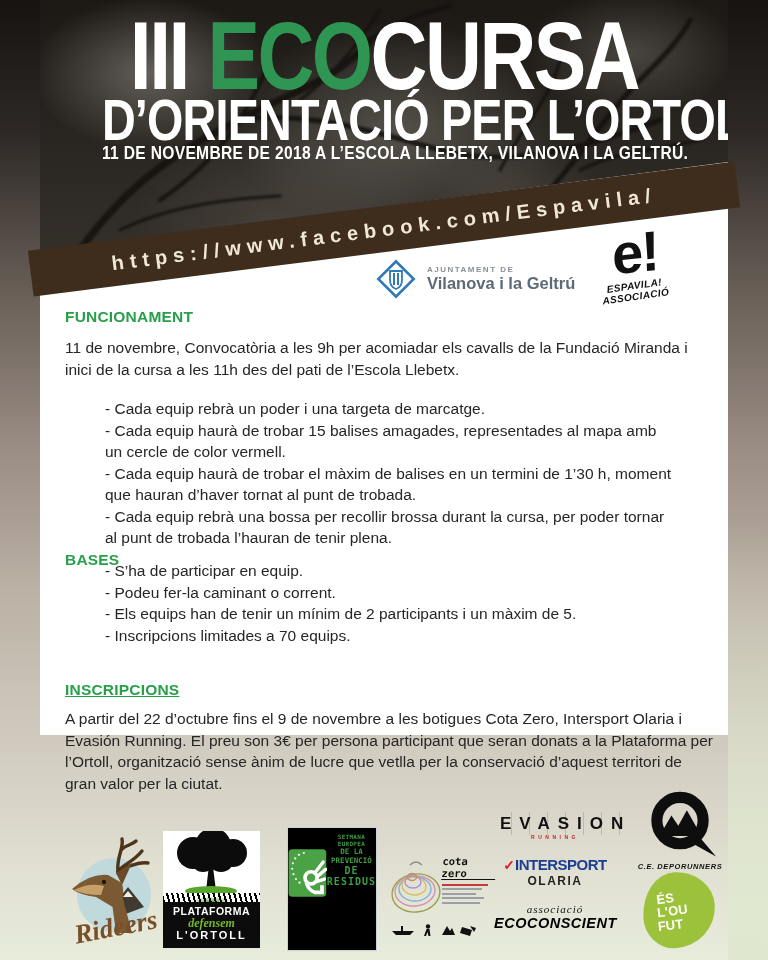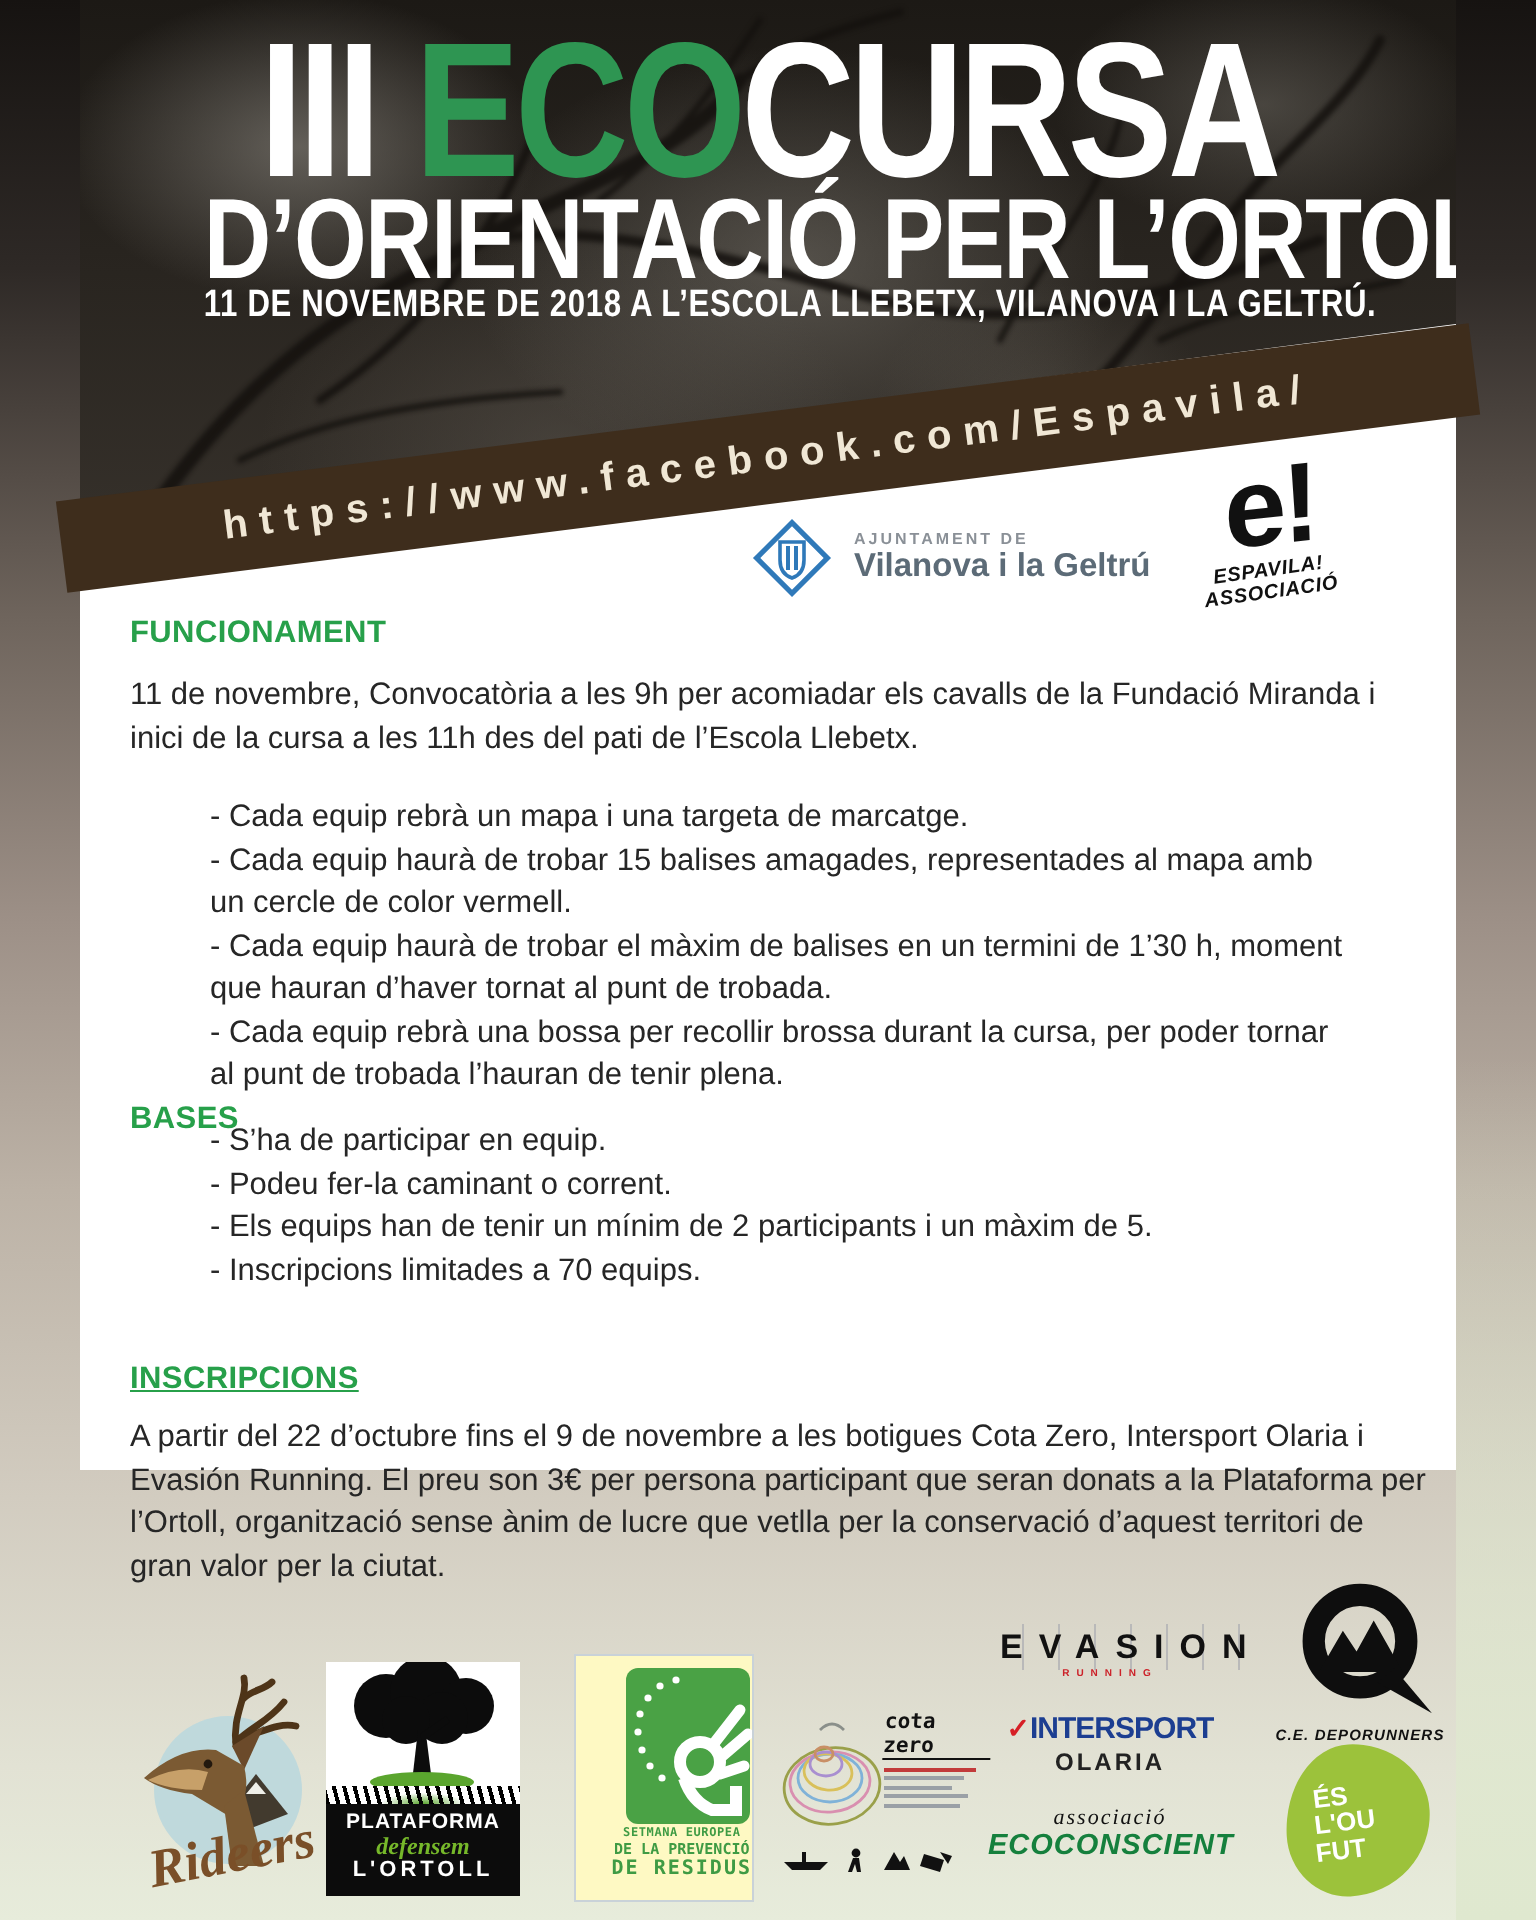--- a/index.html
+++ b/index.html
@@ -57,22 +57,22 @@
   .logo{position:absolute;}
   .plataforma{left:123px;top:831px;width:97px;height:117px;background:#fff;display:flex;flex-direction:column;}
   .plat-sky{position:relative;height:62px;background:#fff;}
   .plat-grass{height:9px;background:
       repeating-linear-gradient(75deg,#000 0 2px,transparent 2px 5px),
       radial-gradient(ellipse 30px 8px at 50% 100%,#5aa52e,rgba(90,165,46,0) 70%),#fff;}
   .plat-band{flex:1;background:#0c0c0c;text-align:center;padding-top:3px;}
   .plat-band .l1{color:#fff;font-size:10.5px;font-weight:700;letter-spacing:.5px;}
   .plat-band .l2{color:#76b82a;font-size:12px;font-style:italic;font-weight:700;font-family:"Liberation Serif",serif;line-height:12px;}
   .plat-band .l3{color:#fff;font-size:11px;font-weight:700;letter-spacing:2px;}
-  .setmana{left:247px;top:827px;width:90px;height:124px;background:#fef9c3;border:1px solid #c9d2d8;
-      display:flex;flex-direction:column;align-items:flex-end;padding-top:5px;box-sizing:border-box;}
+  .setmana{left:247px;top:827px;width:90px;height:124px;background:#000000;border:1px solid #c9d2d8;
+      display:flex;align-items:flex-start;padding-top:5px;box-sizing:border-box;}
   .set-text{text-align:center;color:#3f9b44;font-family:"DejaVu Sans Mono",monospace;font-weight:700;}
   .set-text .l1{font-size:6px;letter-spacing:.3px;}
   .set-text .l2{font-size:7.5px;}
   .set-text .l3{font-size:10px;letter-spacing:1px;}
   .cotazero{left:350px;top:853px;width:106px;height:86px;}
   .cz-right{position:absolute;left:52px;top:2px;width:54px;}
   .cz-name{font-family:"DejaVu Sans Mono",monospace;font-weight:700;font-size:10.5px;color:#111;
       border-bottom:1px solid #111;display:inline-block;transform:skewX(-4deg);}
   .cz-addr div{height:2px;background:#9aa0a6;margin:2.5px 0;}
   .cz-addr div:nth-child(1){width:46px;background:#c23b3b;}
@@ -81,21 +81,21 @@
   .evasion-stack{left:454px;top:812px;width:122px;text-align:center;}
   .ev-word{display:inline-block;font-weight:700;font-size:17px;color:#111;letter-spacing:8px;padding:2px 0 1px 6px;
       background:repeating-linear-gradient(90deg,transparent 0 17px,#b9b9b9 17px 18px);}
   .ev-sub{font-size:5px;color:#cc2229;font-weight:700;letter-spacing:3.5px;margin-top:-1px;}
   .intersport{position:absolute;left:0;top:44px;width:122px;text-align:center;}
   .is-mark{color:#d61f26;font-weight:900;font-size:14px;}
   .is-name{color:#1c3e91;font-weight:800;font-size:15px;letter-spacing:-.5px;}
   .is-sub{color:#222;font-weight:700;font-size:12px;letter-spacing:1.5px;}
   .ecoconscient{position:absolute;left:0;top:91px;width:122px;text-align:center;}
   .ec-pre{font-size:11px;font-style:italic;color:#111;letter-spacing:1px;font-family:"Liberation Serif",serif;}
-  .ec-name{font-size:14.5px;font-weight:800;font-style:italic;color:#15803d;letter-spacing:.5px;}
+  .ec-name{font-size:14.5px;font-weight:800;font-style:italic;color:#000000;letter-spacing:.5px;}
   .deporunners{left:592px;top:788px;width:96px;text-align:center;}
   .dr-name{font-size:7.5px;font-weight:800;font-style:italic;color:#111;letter-spacing:.6px;margin-top:-2px;}
   .esloufut{left:603px;top:872px;width:72px;height:76px;background:#9cc23b;
       border-radius:46% 54% 58% 42% / 58% 46% 54% 42%;transform:rotate(-3deg);
       display:flex;flex-direction:column;justify-content:center;padding-left:14px;box-sizing:border-box;}
   .esloufut div{color:#fff;font-weight:800;font-size:13px;line-height:13.5px;transform:rotate(-4deg);}
   .rideers{left:20px;top:833px;width:100px;height:118px;}
 </style>
 </head>
 <body>
@@ -139,21 +139,21 @@
       <div class="esp-mark">e!</div>
       <div class="esp-lines">
         <div>ESPAVILA!</div>
         <div>ASSOCIACIÓ</div>
       </div>
     </div>
 
     <div class="sec-heading h-func">FUNCIONAMENT</div>
     <div class="body-text p-intro">11 de novembre, Convocatòria a les 9h per acomiadar els cavalls de la Fundació Miranda i inici de la cursa a les 11h des del pati de l’Escola Llebetx.</div>
     <div class="body-text func-bullets">
-      <p class="bullet">- Cada equip rebrà un mapa i una targeta de marcatge.</p>
+      <p class="bullet">- Cada equip rebrà un poder i una targeta de marcatge.</p>
       <p class="bullet">- Cada equip haurà de trobar 15 balises amagades, representades al mapa amb un cercle de color vermell.</p>
       <p class="bullet">- Cada equip haurà de trobar el màxim de balises en un termini de 1’30 h, moment que hauran d’haver tornat al punt de trobada.</p>
       <p class="bullet">- Cada equip rebrà una bossa per recollir brossa durant la cursa, per poder tornar al punt de trobada l’hauran de tenir plena.</p>
     </div>
 
     <div class="sec-heading h-bases">BASES</div>
     <div class="body-text bases-bullets">
       <p class="bullet">- S’ha de participar en equip.</p>
       <p class="bullet">- Podeu fer-la caminant o corrent.</p>
       <p class="bullet">- Els equips han de tenir un mínim de 2 participants i un màxim de 5.</p>

